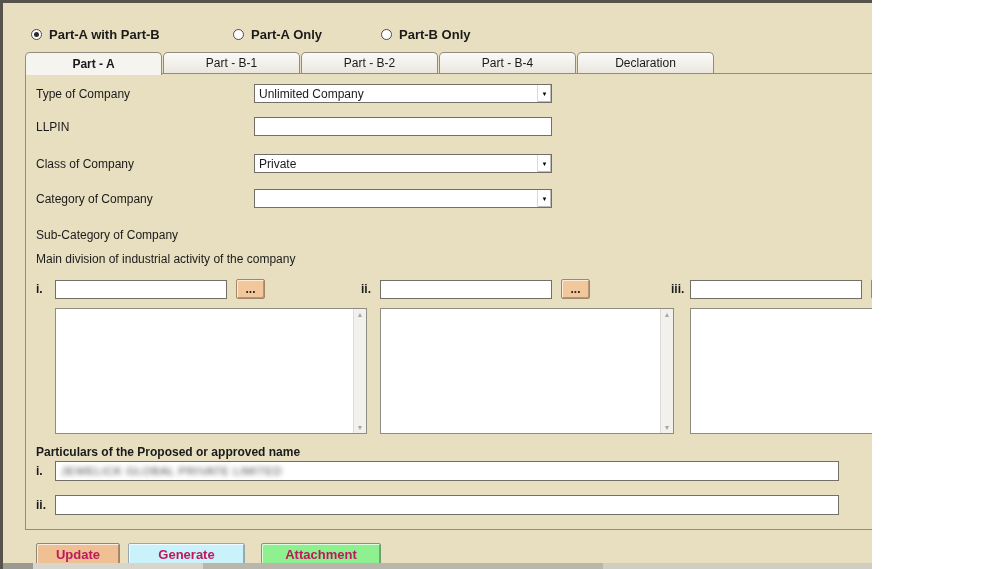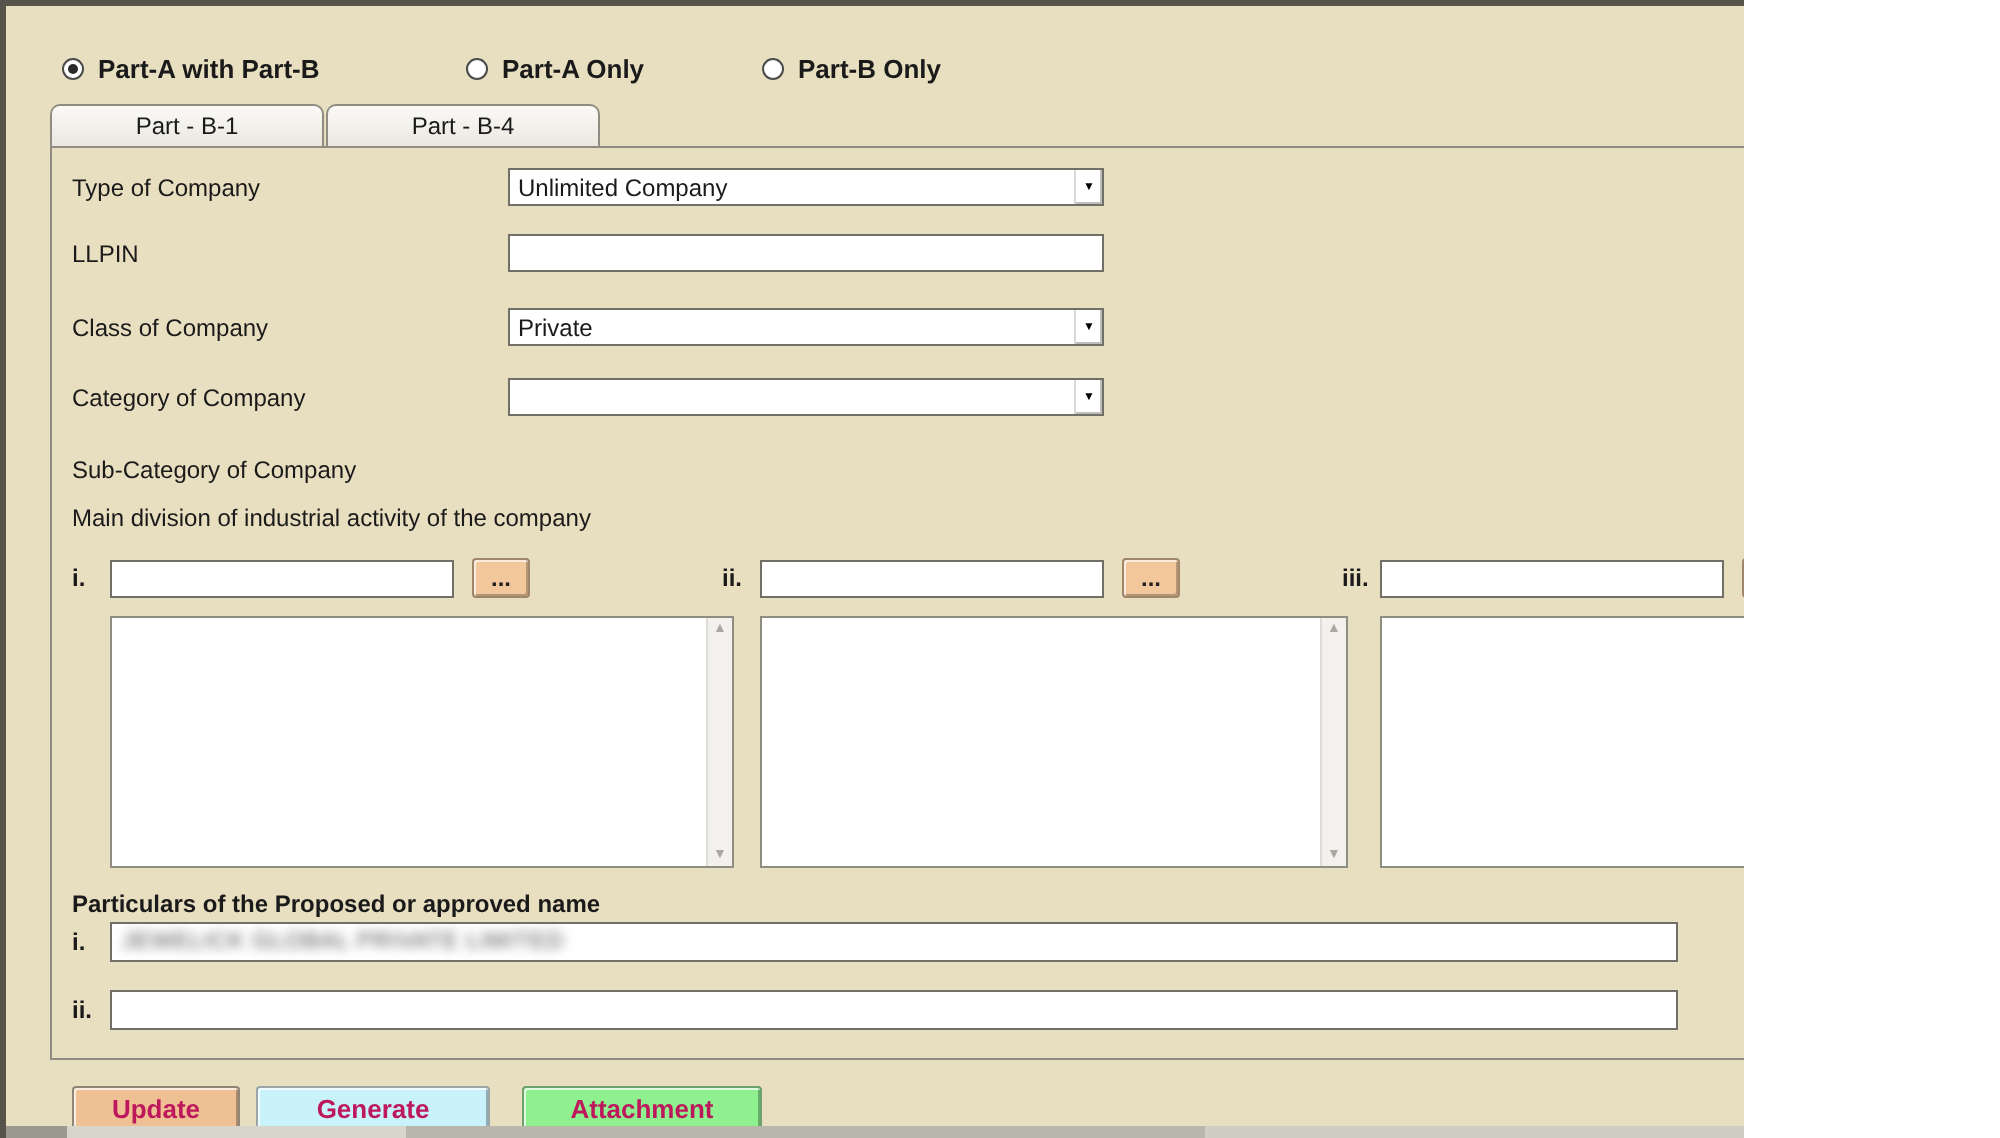--- a/index.html
+++ b/index.html
@@ -125,22 +125,25 @@
       <span class="dot"></span>
       <span class="rlabel">Part-A Only</span>
     </span>
     <span class="radio-item" style="left:350px;">
       <span class="dot"></span>
       <span class="rlabel">Part-B Only</span>
     </span>
   </div>
 
   <div class="tabbar">
+    <div class="tab active">Part - A</div>
     <div class="tab">Part - B-1</div>
+    <div class="tab">Part - B-2</div>
     <div class="tab">Part - B-4</div>
+    <div class="tab">Declaration</div>
   </div>
 
   <div class="panel">
 
     <span class="flabel" style="top:13px;">Type of Company</span>
     <div class="combo" style="left:228px; top:10px; width:298px;">
       <span class="cval">Unlimited Company</span>
       <span class="carrow">▼</span>
     </div>
 

